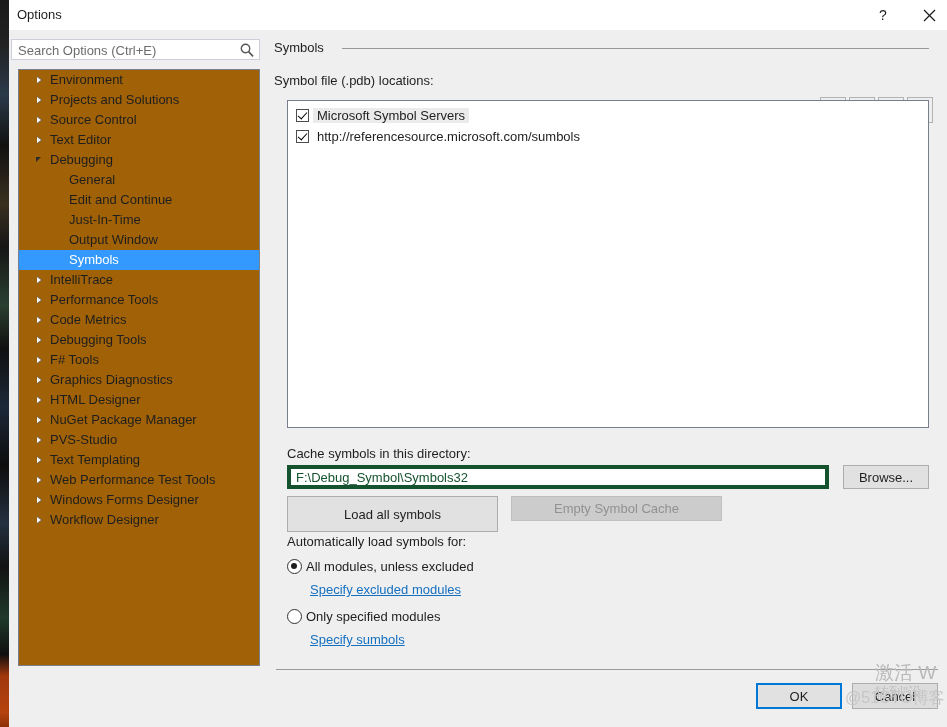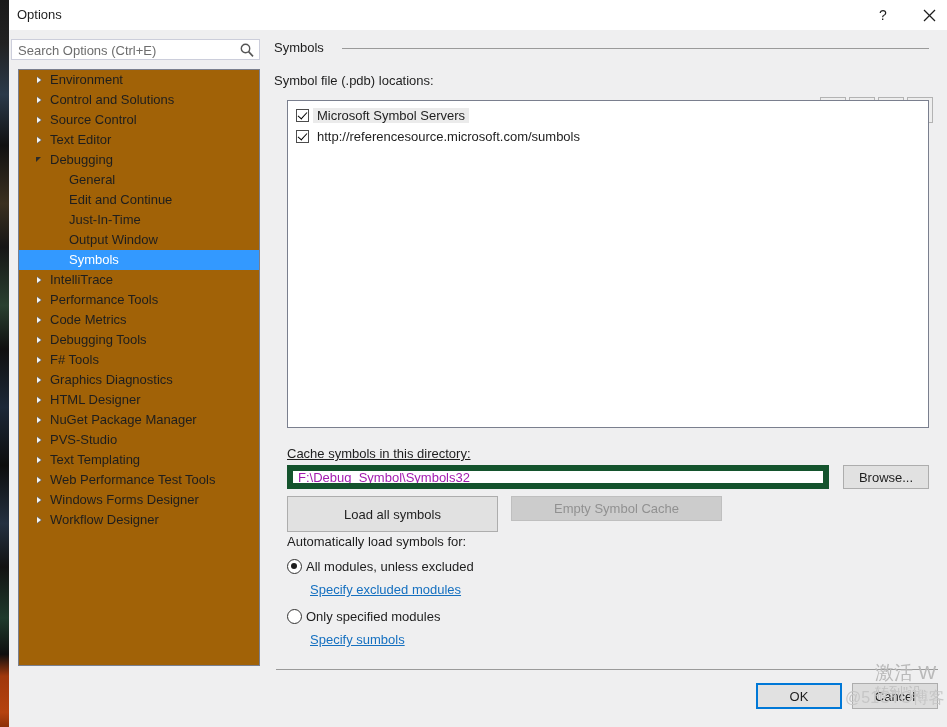--- a/index.html
+++ b/index.html
@@ -239,32 +239,31 @@
     border: solid #000;
     border-width: 0 1.6px 1.6px 0;
     transform: rotate(42deg);
   }
 
   
   #cache-label {
     position: absolute;
     left: 13px; top: 410px;
     font-size: 13px;
-    text-decoration: underline;
   }
   #cache-input {
     position: absolute;
     left: 13px; top: 429px;
     width: 542px; height: 24px;
     background: #ffffff;
-    border: 6px solid #14532d;
-    box-sizing: border-box;
-    font-family: "Liberation Sans", sans-serif;
-    font-size: 13px;
-    color: #a21caf;
+    border: 4px solid #14532d;
+    box-sizing: border-box;
+    font-family: "Liberation Sans", sans-serif;
+    font-size: 13px;
+    color: #14532d;
     padding: 0 5px;
     outline: none;
   }
   #browse-btn {
     position: absolute;
     left: 569px; top: 429px;
     width: 86px; height: 24px;
     background: #e1e1e1;
     border: 1px solid #adadad;
     box-sizing: border-box;
@@ -419,21 +418,21 @@
   <div id="search-wrap">
     <input id="search-input" type="text" placeholder="Search Options (Ctrl+E)" style="">
     <svg id="search-icon" viewBox="0 0 16 16">
       <circle cx="6.5" cy="6.5" r="4.2" fill="none" stroke="#555" stroke-width="1.4"></circle>
       <line x1="9.6" y1="9.6" x2="14" y2="14.4" stroke="#555" stroke-width="1.6"></line>
     </svg>
   </div>
 
   <div id="tree-panel">
       <div class="tree-item level0"><span class="arrow collapsed"></span><span>Environment</span></div>
-      <div class="tree-item level0"><span class="arrow collapsed"></span><span>Control and Solutions</span></div>
+      <div class="tree-item level0"><span class="arrow collapsed"></span><span>Projects and Solutions</span></div>
       <div class="tree-item level0"><span class="arrow collapsed"></span><span>Source Control</span></div>
       <div class="tree-item level0"><span class="arrow collapsed"></span><span>Text Editor</span></div>
       <div class="tree-item level0"><span class="arrow expanded"></span><span>Debugging</span></div>
       <div class="tree-item level1"><span>General</span></div>
       <div class="tree-item level1"><span>Edit and Continue</span></div>
       <div class="tree-item level1"><span>Just-In-Time</span></div>
       <div class="tree-item level1"><span>Output Window</span></div>
       <div class="tree-item level1 selected"><span>Symbols</span></div>
       <div class="tree-item level0"><span class="arrow collapsed"></span><span>IntelliTrace</span></div>
       <div class="tree-item level0"><span class="arrow collapsed"></span><span>Performance Tools</span></div>

